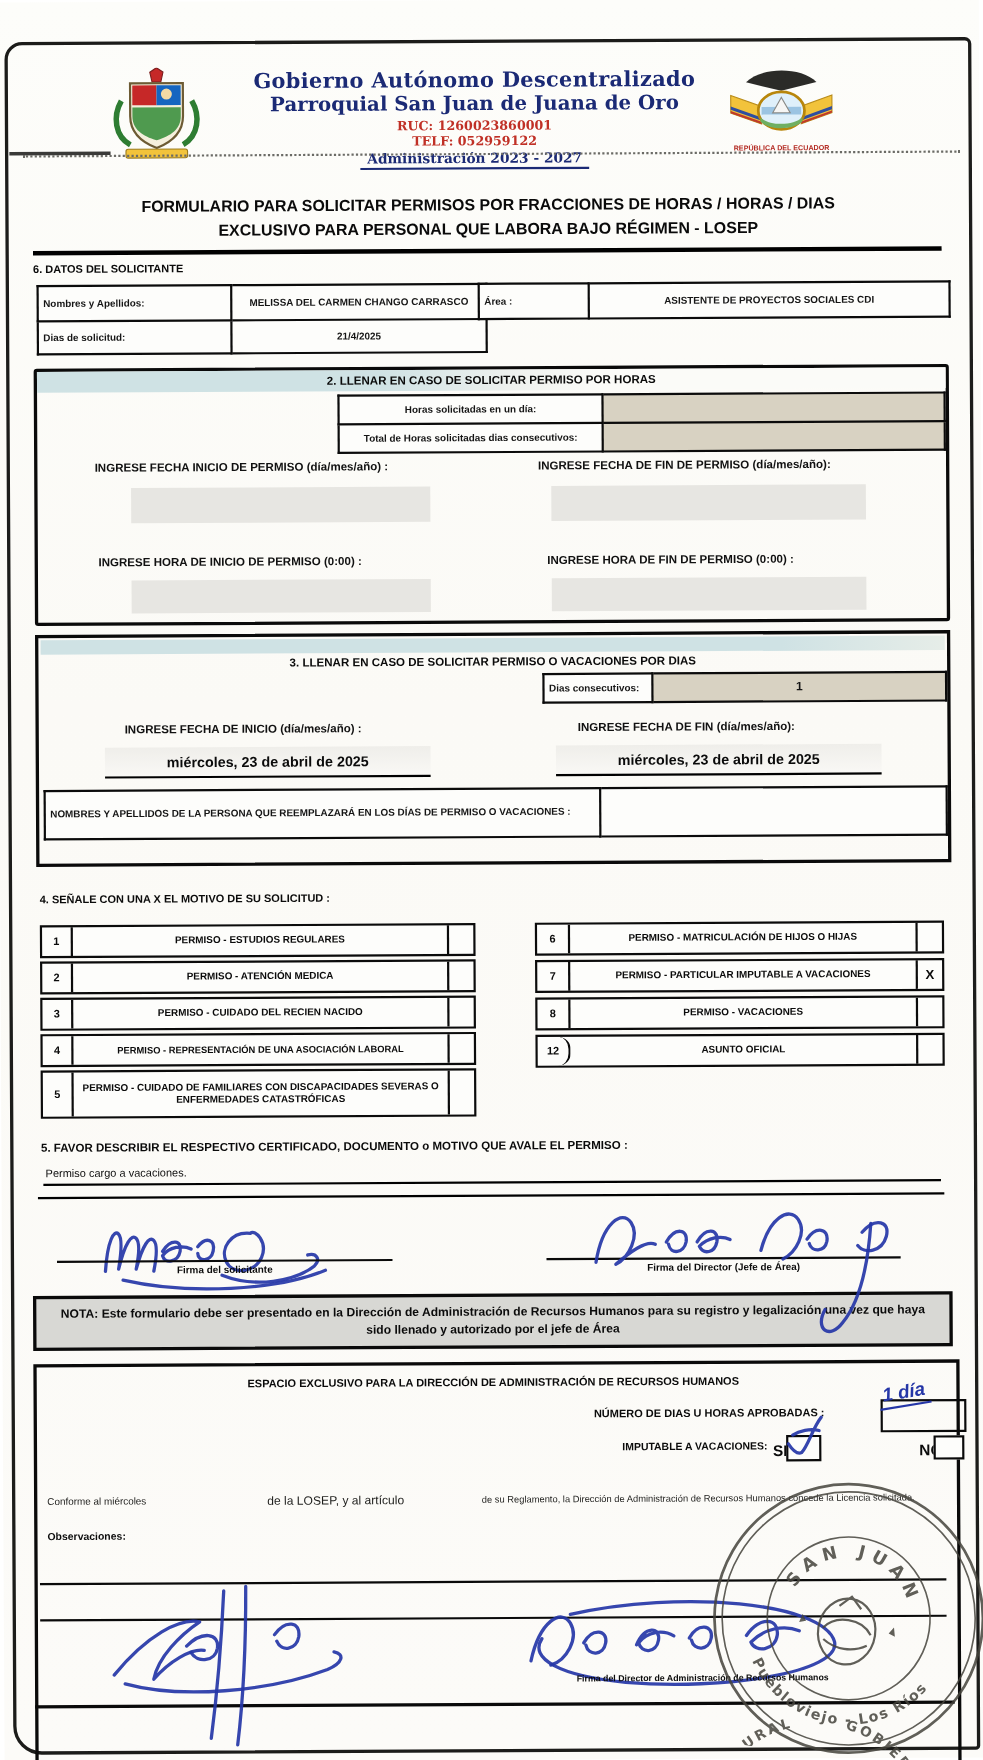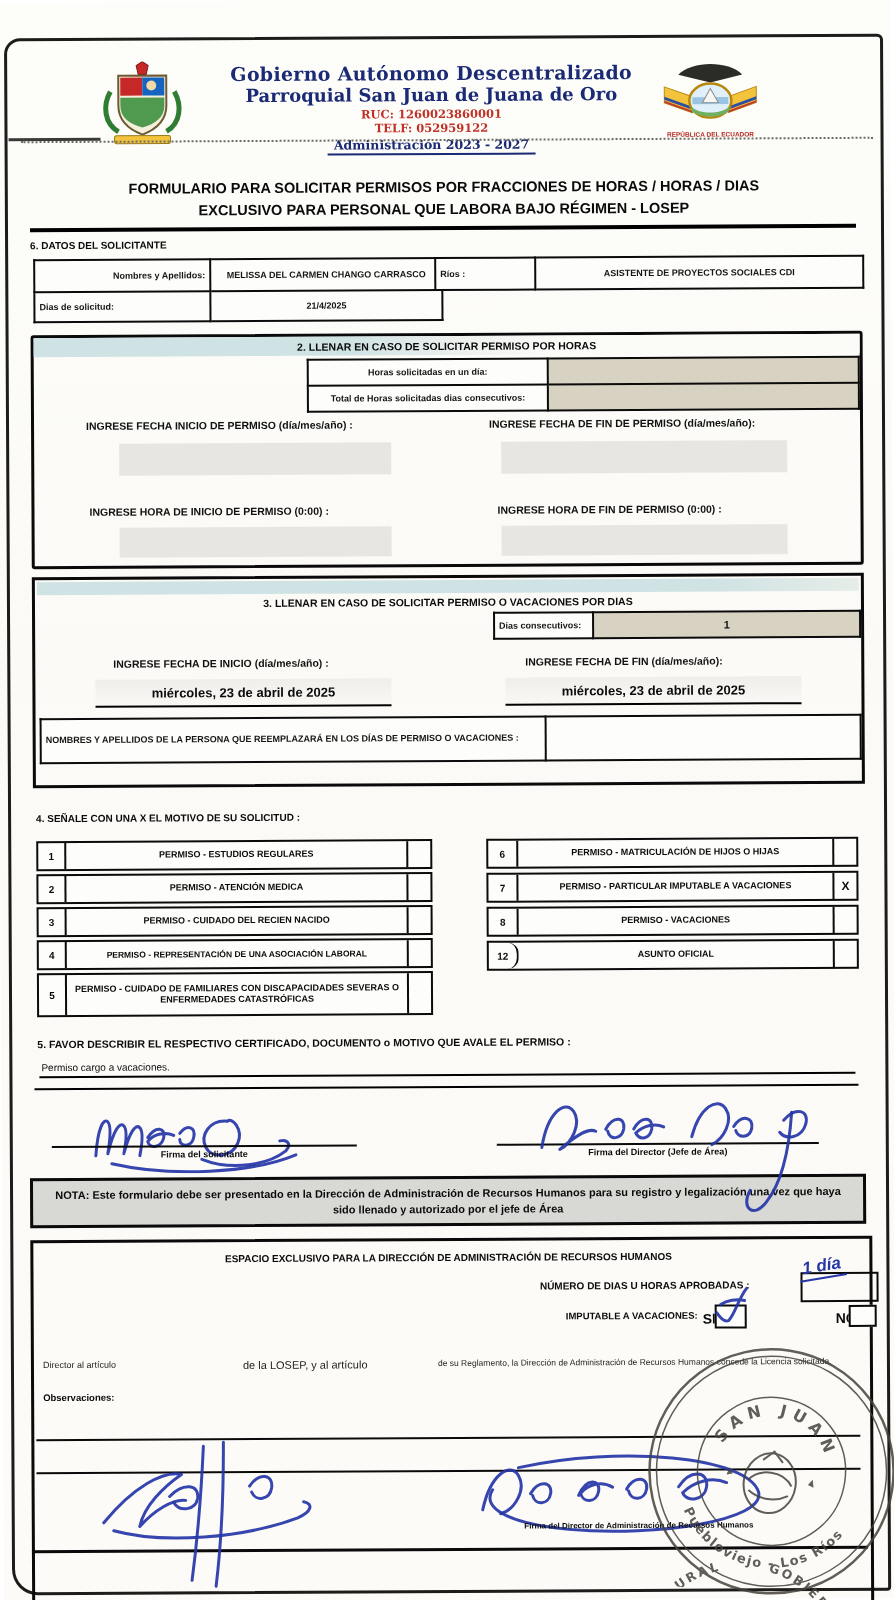--- a/index.html
+++ b/index.html
@@ -86,34 +86,34 @@
     <div>EXCLUSIVO PARA PERSONAL QUE LABORA BAJO RÉGIMEN - LOSEP</div>
   </div>
 
   <div class="abs" style="left:33px;top:226px;width:826px;border-top:4px solid #000;padding-top:3px;">
     <span style="font-weight:bold;font-size:10px;">6. DATOS DEL SOLICITANTE</span>
   </div>
 
   <table class="frm abs" style="left:36px;top:257px;">
     <tbody>
           <tr style="height:32px;">
-      <td style="width:166px;text-align:right;margin-left:40px;">Nombres y Apellidos:</td>
+      <td style="width:166px;text-align:left;margin-left:40px;">Nombres y Apellidos:</td>
       <td style="width:222px;">MELISSA DEL CARMEN CHANGO CARRASCO</td>
     </tr>
     <tr style="height:30px;">
       <td style="text-align:left;">Dias de solicitud:</td>
       <td>21/4/2025</td>
     </tr>
   </tbody>
       </table>
 
   <table class="frm abs" style="left:437px;top:257px;">
     <tbody>
           <tr style="height:32px;">
-      <td style="width:90px;text-align:left;">Ríos :</td>
+      <td style="width:90px;text-align:left;">Área :</td>
       <td style="width:318px;">ASISTENTE DE PROYECTOS SOCIALES CDI</td>
     </tr>
   </tbody>
       </table>
 
   <div class="abs" style="left:33px;top:333px;width:826px;height:228px;border:3px solid #0a0a0a;border-radius:3px;">
     <div class="tealbar ctr" style="height:19px;font-weight:bold;font-size:10.5px;">2. LLENAR EN CASO DE SOLICITAR PERMISO POR HORAS</div>
 
     <table class="frm abs" style="left:273px;top:22px;">
       <tbody>
@@ -256,21 +256,21 @@
 
   <div class="abs" style="left:505px;top:1311px;width:190px;text-align:right;font-weight:bold;font-size:9.5px;">IMPUTABLE A VACACIONES:</div>
   <div class="abs" style="left:700px;top:1312px;font-weight:bold;font-size:14px;">SI</div>
   <div class="abs" style="left:712px;top:1306px;width:28px;height:20px;border:2.5px solid #0a0a0a;background:#fdfdfb;"></div>
   <svg class="abs" style="left:706px;top:1286px;" width="44" height="42" viewBox="0 0 44 42">
     <path class="ink" d="M8 28 C12 34 16 38 20 36 C26 30 30 14 38 4 M12 20 C18 16 28 14 36 16"></path>
   </svg>
   <div class="abs" style="left:833px;top:1312px;font-weight:bold;font-size:14px;">NO</div>
   <div class="abs" style="left:846px;top:1307px;width:24px;height:18px;border:2.5px solid #0a0a0a;background:#fdfdfb;"></div>
 
-  <div class="abs" style="left:40px;top:1358px;font-size:9px;color:#1d1d1b;">Director al artículo</div>
+  <div class="abs" style="left:40px;top:1358px;font-size:9px;color:#1d1d1b;">Conforme al miércoles</div>
   <div class="abs" style="left:240px;top:1358px;font-size:11px;color:#1d1d1b;">de la LOSEP, y al artículo</div>
   <div class="abs" style="left:435px;top:1358px;width:425px;font-size:8.5px;color:#1d1d1b;">de su Reglamento, la Dirección de Administración de Recursos Humanos concede la Licencia solicitada.</div>
   <div class="abs" style="left:40px;top:1390px;font-weight:bold;font-size:9.5px;">Observaciones:</div>
 
   <div class="abs hline" style="left:33px;top:1437px;width:824px;"></div>
   <div class="abs hline" style="left:33px;top:1470px;width:824px;"></div>
   <div class="abs" style="left:28px;top:1548px;width:836px;border-top:3.5px solid #0a0a0a;"></div>
 
   <svg class="abs" style="left:70px;top:1425px;" width="280" height="170" viewBox="0 0 280 170">
     <path class="ink" d="M30 96 C60 60 90 44 108 48 C90 60 70 80 66 100 C80 84 100 72 112 74"></path>

